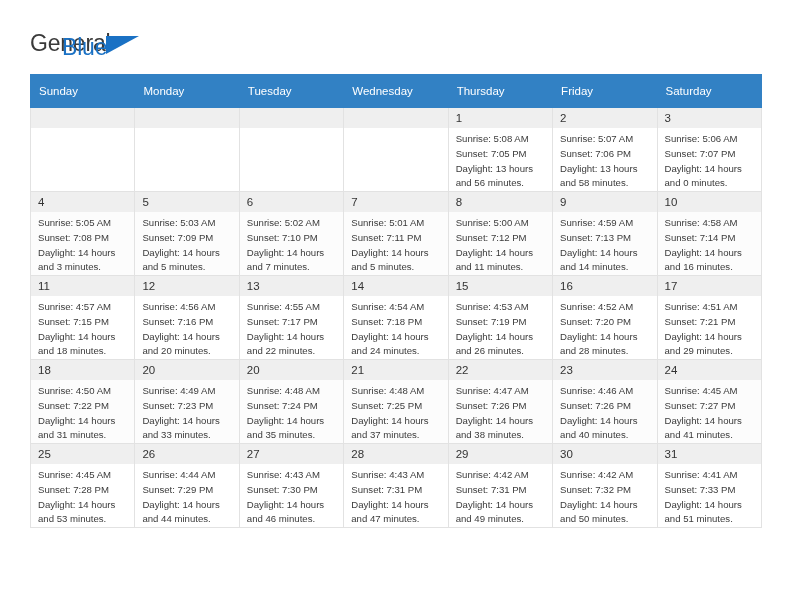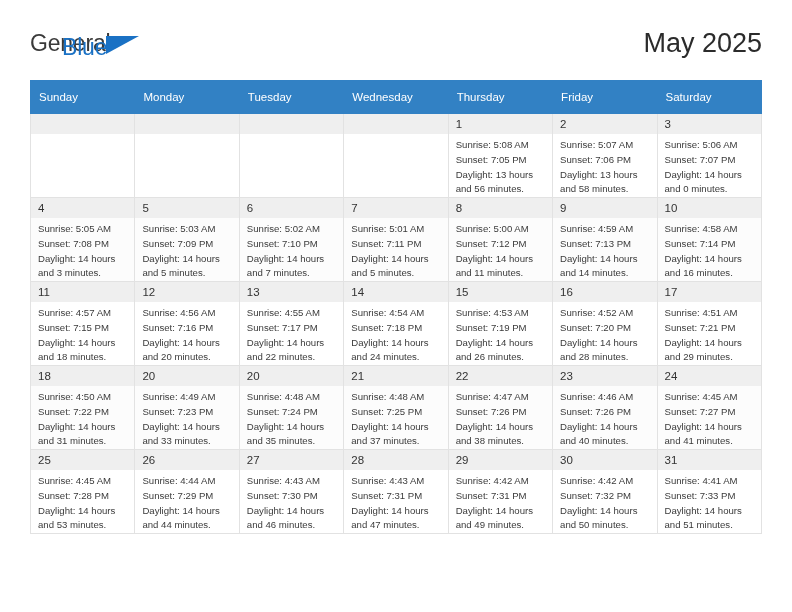--- a/index.html
+++ b/index.html
@@ -78,21 +78,21 @@
     font-size: 14.5px;
     color: #2b2b2b;
     margin-top: 7px;
   }
 
   
   .calendar {
     width: 732px;
     border-collapse: collapse;
     table-layout: fixed;
-    margin-top: 6px;
+    margin-top: 0;
     border-radius: 13px;
   }
   .calendar th {
     background: #3281c4;
     color: #ffffff;
     font-size: 11.5px;
     font-weight: normal;
     text-align: left;
     padding: 6px 0 6px 8px;
     height: 20px;
@@ -142,21 +142,20 @@
 
   <div class="header">
 
     <div class="brand">
       <span class="brand-general">General</span>
       <span class="brand-triangle"></span>
       <span class="brand-blue">Blue</span>
     </div>
 
     <div class="title-block">
-      <h1 class="cal-title">May 2025</h1>
     </div>
 
   </div>
 
   <table class="calendar">
     <thead>
       <tr>
         <th>Sunday</th>
         <th>Monday</th>
         <th>Tuesday</th>

